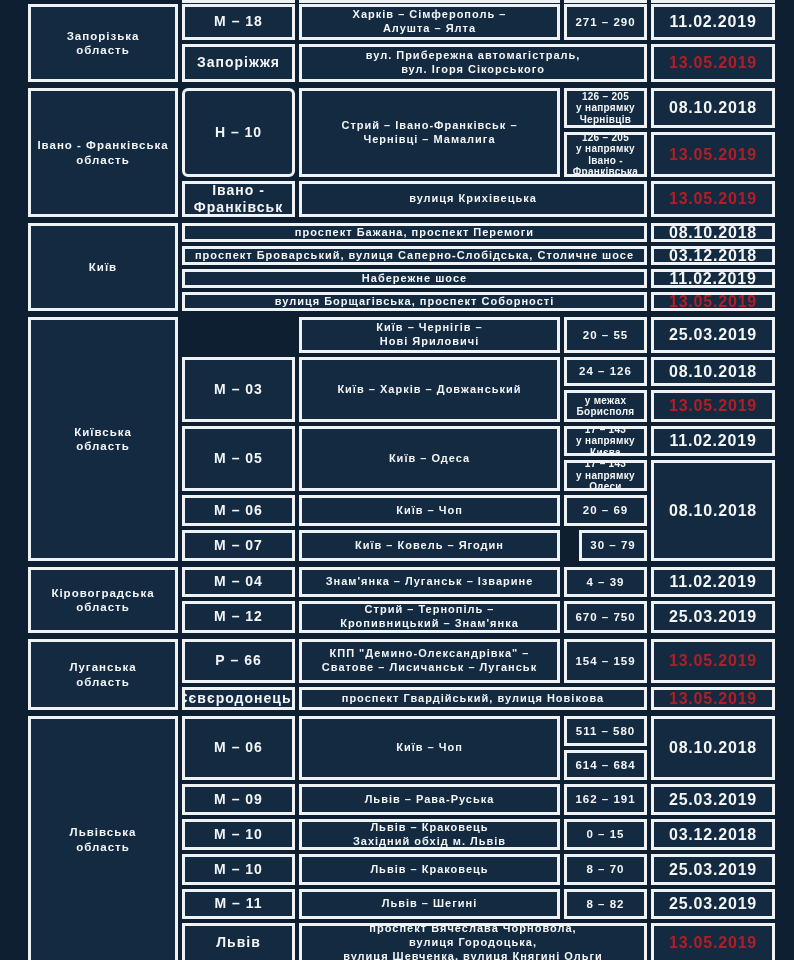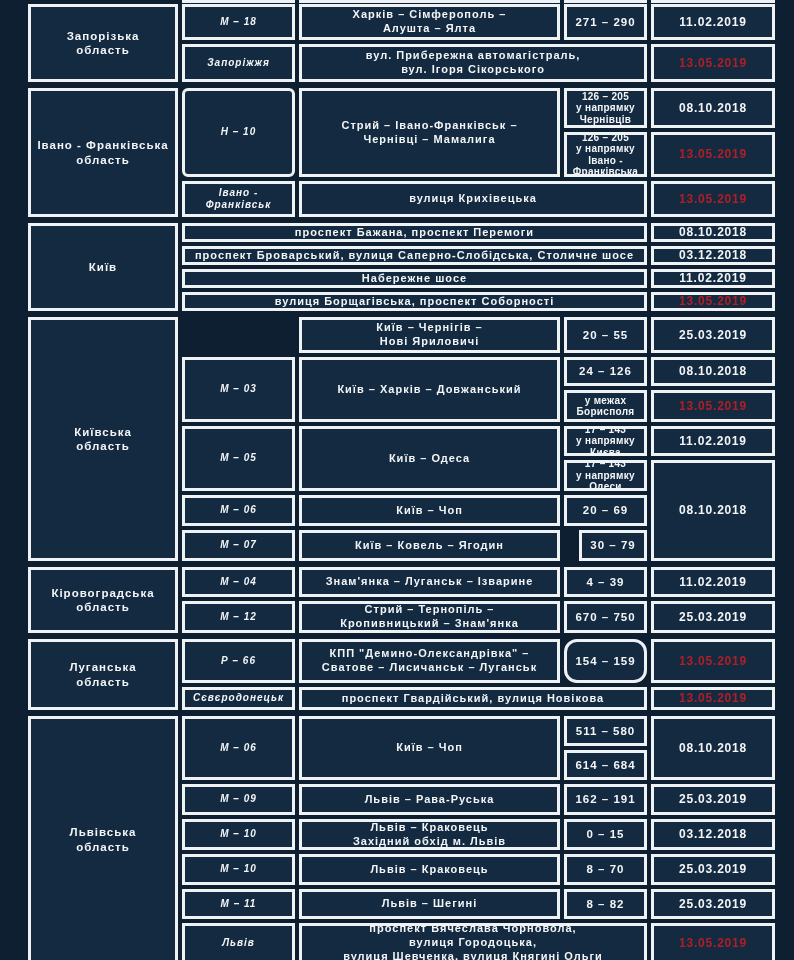--- a/index.html
+++ b/index.html
@@ -34,23 +34,23 @@
     text-align:center;
     white-space:pre-line;
     font-weight:bold;
     font-size:11px;
     letter-spacing:1px;
     line-height:1.25;
     padding:1px 3px;
     overflow:hidden;
   }
   .cell.region{font-size:11.5px;}
-  .cell.code{font-size:10px;font-style:italic;}
+  .cell.code{font-size:14px;}
   .cell.km{font-size:11.5px;}
-  .cell.date{font-size:12px;letter-spacing:0.8px;}
+  .cell.date{font-size:16px;letter-spacing:0.8px;}
   .cell.red{color:var(--red);}
   .cell.km-multi{font-size:10px;letter-spacing:0.3px;line-height:1.15;padding:1px;}
 </style>
 </head>
 <body>
 
 <div id="table-wrap">
   <div class="strip">
     <div class="seg" style="grid-column:2"></div>
     <div class="seg" style="grid-column:3"></div>
@@ -145,21 +145,21 @@
 Кропивницький – Знам'янка</div>
         <div class="cell km" style="grid-area: 2 / 4;">670 – 750</div>
         <div class="cell date" style="grid-area: 2 / 5;">25.03.2019</div>
       </div>
       <div class="group" style="grid-template-rows: 44px 23px;">
         <div class="cell region" style="grid-area: 1 / 1 / span 2;">Луганська
 область</div>
         <div class="cell code" style="grid-area: 1 / 2;">Р – 66</div>
         <div class="cell route" style="grid-area: 1 / 3;">КПП "Демино-Олександрівка" –
 Сватове – Лисичанськ – Луганськ</div>
-        <div class="cell km" style="grid-area: 1 / 4; border-radius: 13px;">154 – 159</div>
+        <div class="cell km" style="grid-area: 1 / 4;">154 – 159</div>
         <div class="cell date red" style="grid-area: 1 / 5;">13.05.2019</div>
         <div class="cell code" style="grid-area: 2 / 2;">Сєвєродонецьк</div>
         <div class="cell route" style="grid-area: 2 / 3 / auto / span 2;">проспект Гвардійський, вулиця Новікова</div>
         <div class="cell date red" style="grid-area: 2 / 5;">13.05.2019</div>
       </div>
       <div class="group" style="grid-template-rows: 30px 30px 31px 31px 31px 30px 40px;">
         <div class="cell region" style="grid-area: 1 / 1 / span 7;">Львівська
 область</div>
         <div class="cell code" style="grid-area: 1 / 2 / span 2;">М – 06</div>
         <div class="cell route" style="grid-area: 1 / 3 / span 2;">Київ – Чоп</div>

